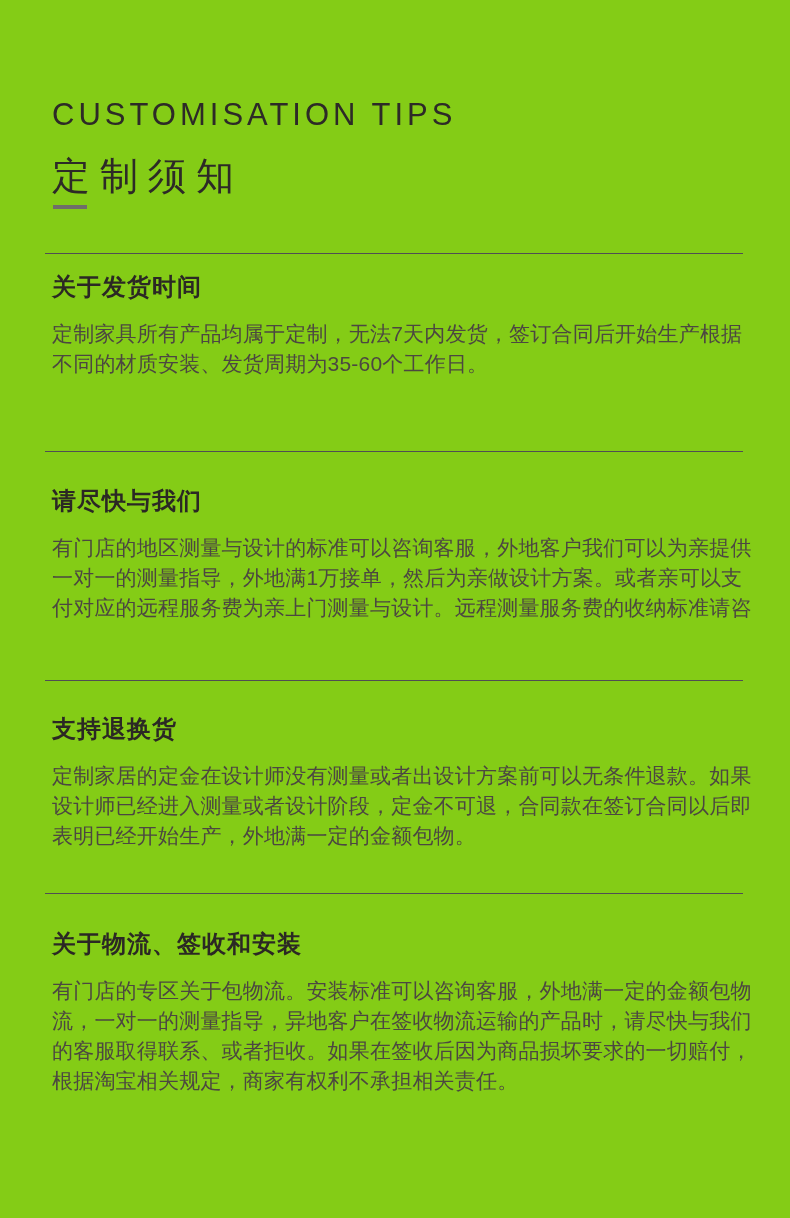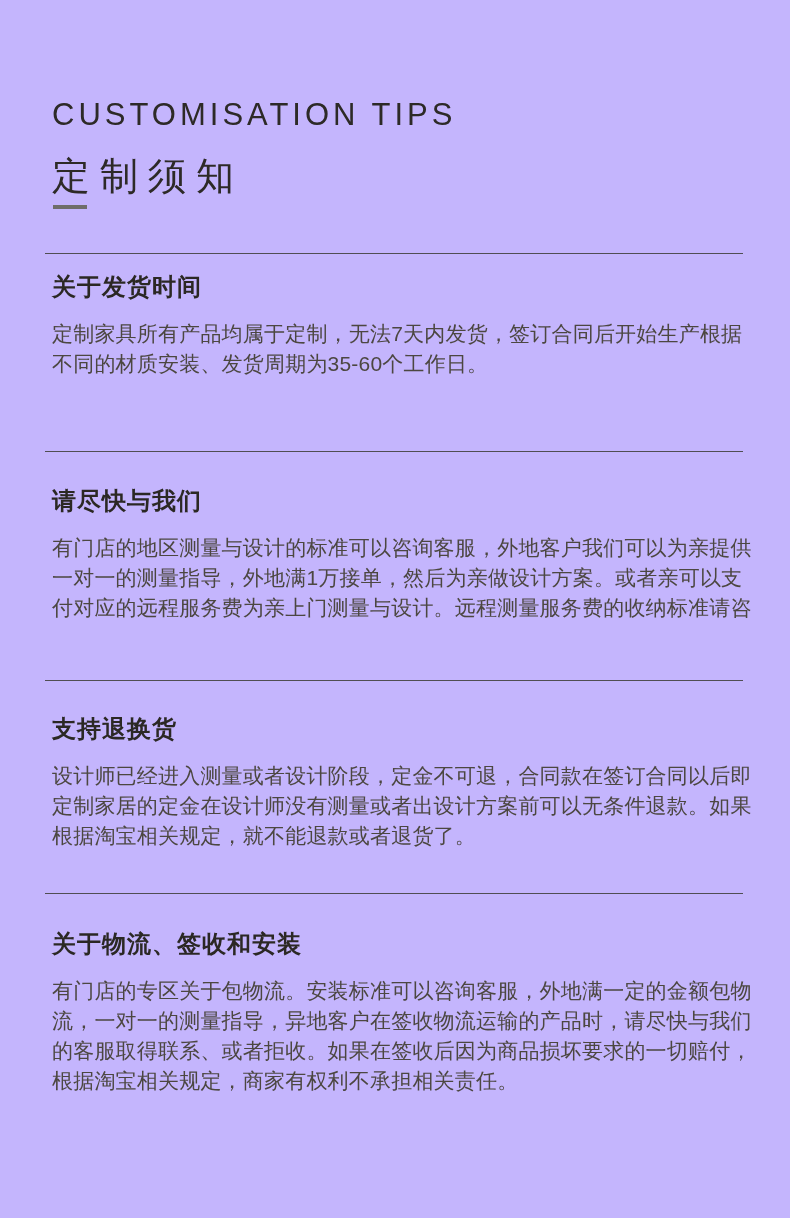--- a/index.html
+++ b/index.html
@@ -4,21 +4,21 @@
 <style>
   html,body{margin:0;padding:0;}
   body{
     font-family:"Liberation Sans","DejaVu Sans",sans-serif;
     background:#8f8godd;
   }
   .page{
     position:relative;
     width:790px;
     height:1218px;
-    background:#c4b5fd;
+    background:#84cc16;
     overflow:hidden;
     margin:0 auto;
   }
   .title-en{
     position:absolute;
     left:52px;
     top:97px;
     font-size:31px;
     font-weight:300;
     letter-spacing:4px;
@@ -103,23 +103,23 @@
     <h2>请尽快与我们</h2>
     <div class="body-line">有门店的地区测量与设计的标准可以咨询客服，外地客户我们可以为亲提供</div>
     <div class="body-line">一对一的测量指导，外地满1万接单，然后为亲做设计方案。或者亲可以支</div>
     <div class="body-line">付对应的远程服务费为亲上门测量与设计。远程测量服务费的收纳标准请咨</div>
   </div>
 
   <div class="divider d3"></div>
 
   <div class="section s3">
     <h2>支持退换货</h2>
+    <div class="body-line">定制家居的定金在设计师没有测量或者出设计方案前可以无条件退款。如果</div>
     <div class="body-line">设计师已经进入测量或者设计阶段，定金不可退，合同款在签订合同以后即</div>
-    <div class="body-line">定制家居的定金在设计师没有测量或者出设计方案前可以无条件退款。如果</div>
-    <div class="body-line">根据淘宝相关规定，就不能退款或者退货了。</div>
+    <div class="body-line">表明已经开始生产，外地满一定的金额包物。</div>
   </div>
 
   <div class="divider d4"></div>
 
   <div class="section s4">
     <h2>关于物流、签收和安装</h2>
     <div class="body-line">有门店的专区关于包物流。安装标准可以咨询客服，外地满一定的金额包物</div>
     <div class="body-line">流，一对一的测量指导，异地客户在签收物流运输的产品时，请尽快与我们</div>
     <div class="body-line">的客服取得联系、或者拒收。如果在签收后因为商品损坏要求的一切赔付，</div>
     <div class="body-line">根据淘宝相关规定，商家有权利不承担相关责任。</div>

